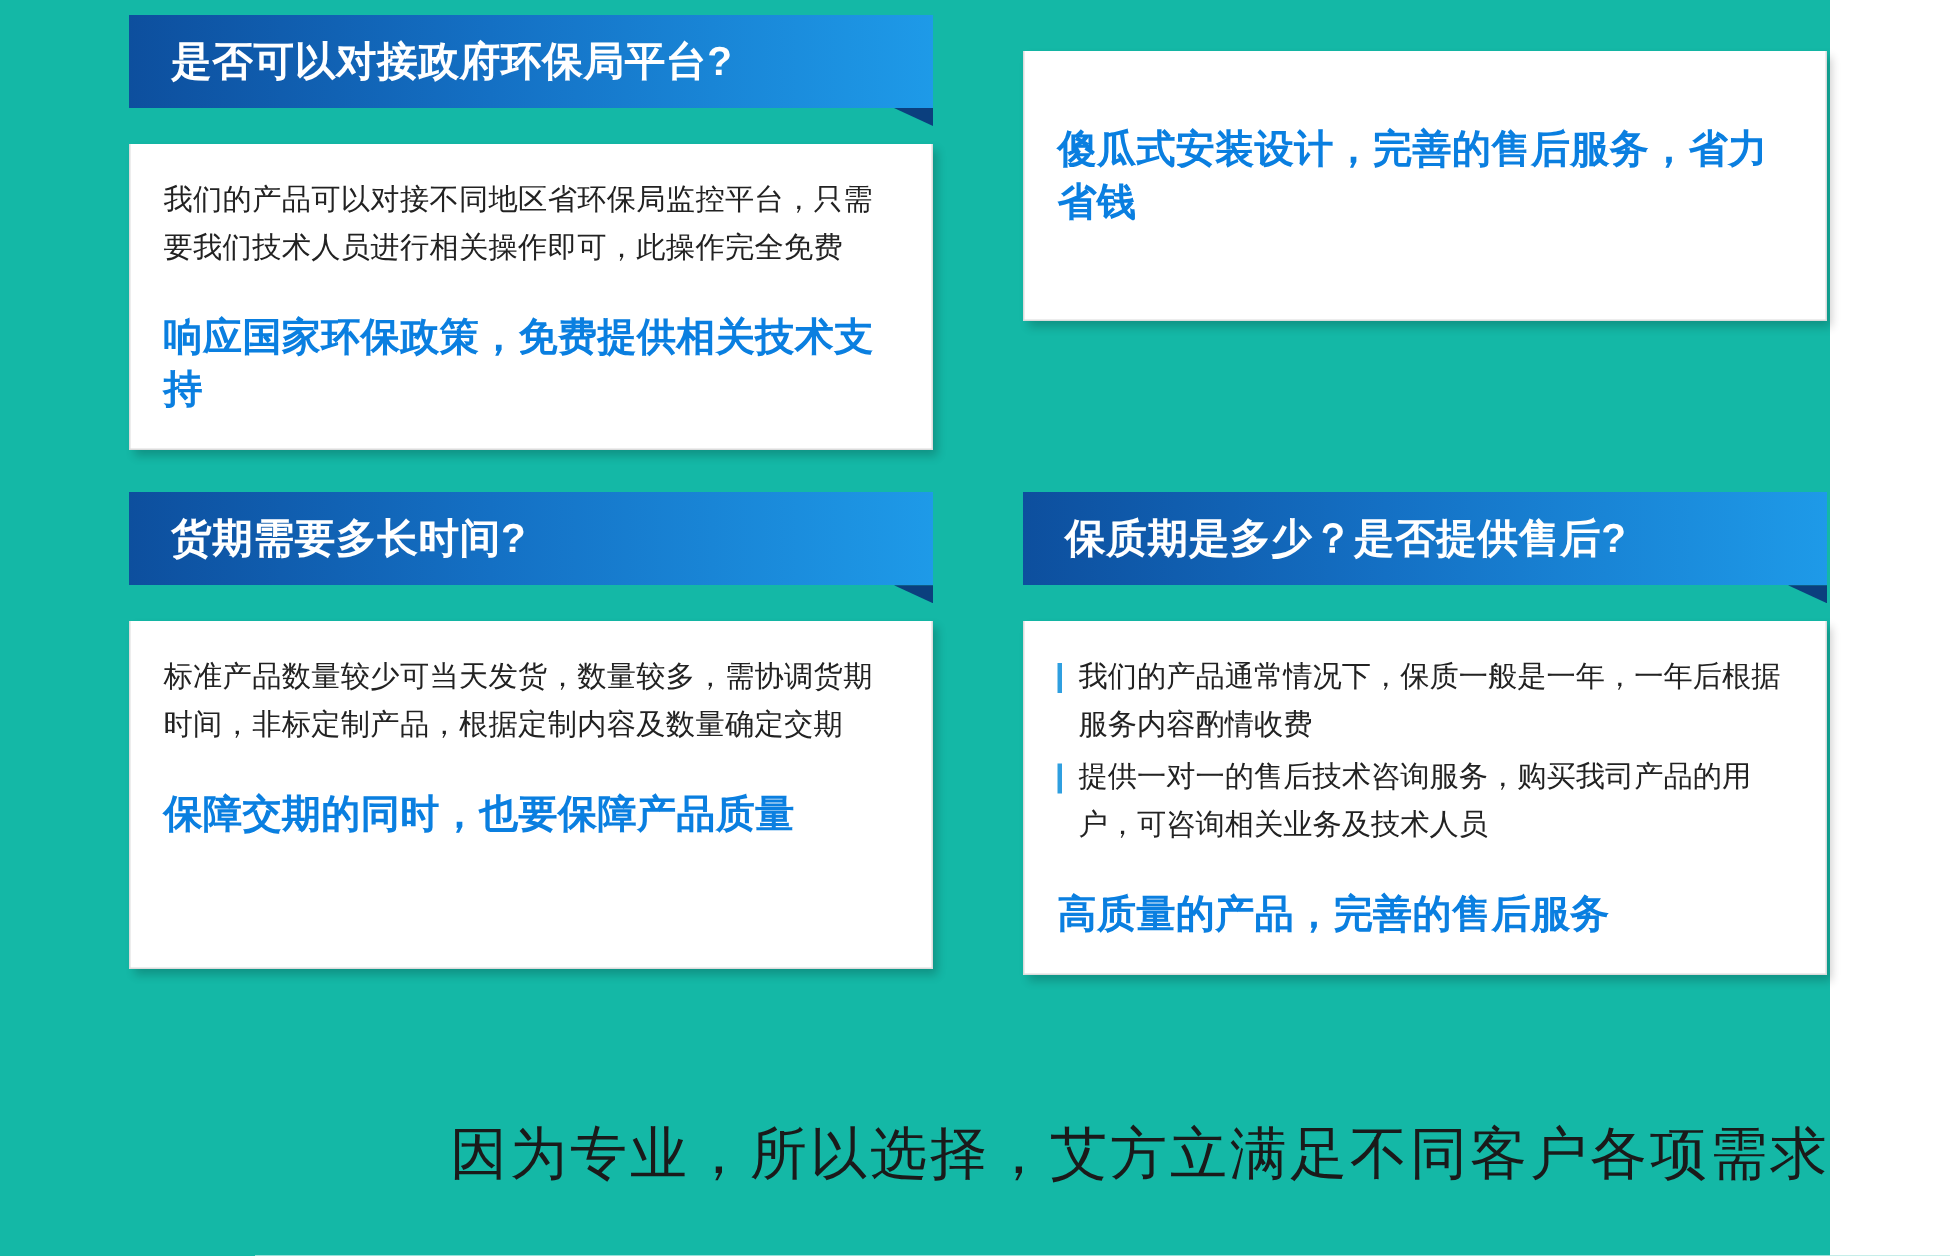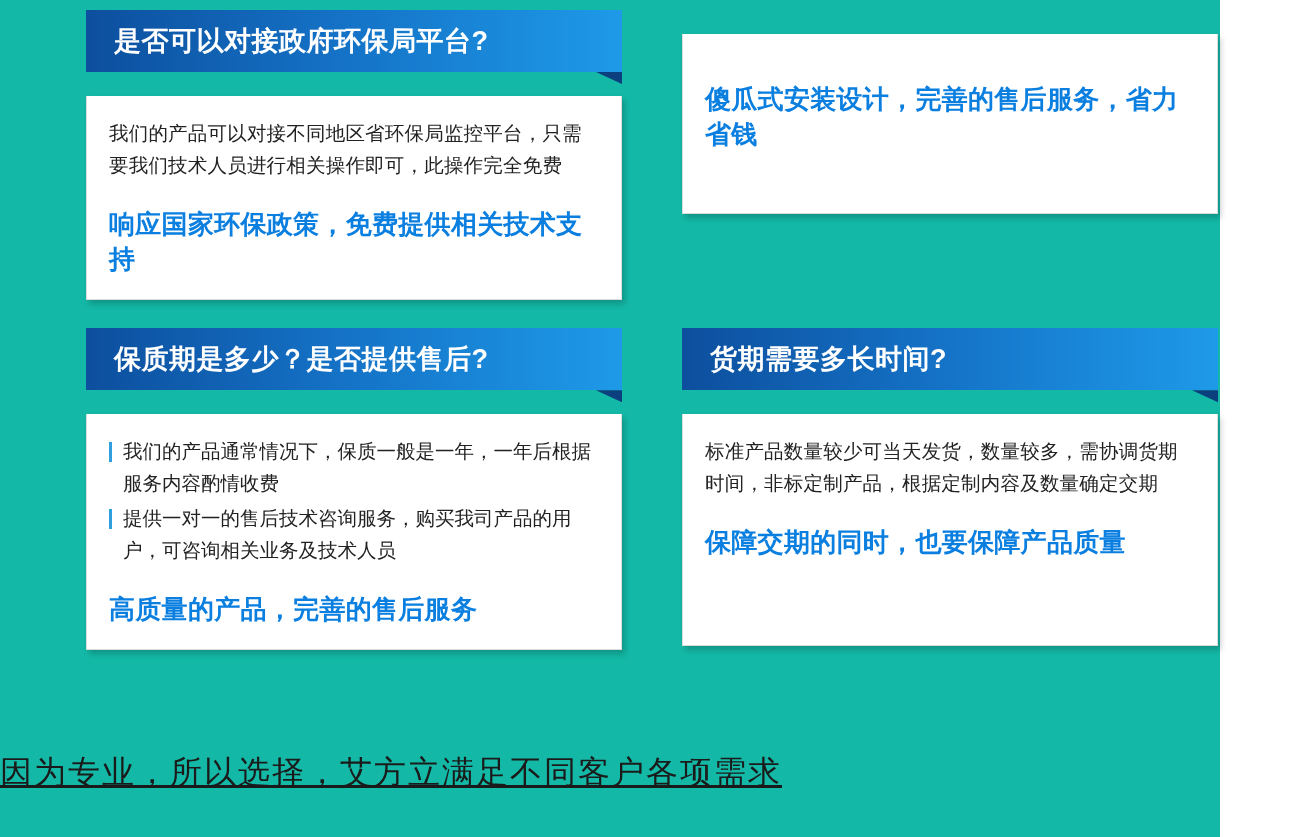--- a/index.html
+++ b/index.html
@@ -98,25 +98,24 @@
     color: #0a7fe0;
     font-size: 26px;
     font-weight: bold;
     letter-spacing: 0.3px;
   }
   .footer {
     position: absolute;
     left: 0;
     right: 0;
     bottom: 42px;
-    text-align: left;
+    text-align: right;
     color: #1a1a1a;
-    font-size: 32px;
+    font-size: 38px;
     letter-spacing: 2px;
-    text-decoration: underline;
   }
 </style>
 </head>
 <body>
 
 <div class="page">
 
   <div class="grid">
 
     <div class="card">
@@ -131,40 +130,40 @@
     </div>
 
     <div class="card">
       <div class="card-body">
         <p class="highlight">傻瓜式安装设计，完善的售后服务，省力省钱</p>
       </div>
     </div>
 
     <div class="card">
       <div class="card-head">
+        <span class="card-head-title">货期需要多长时间?</span>
+        <span class="fold"></span>
+      </div>
+      <div class="card-body tall">
+        <p class="body-text">标准产品数量较少可当天发货，数量较多，需协调货期时间，非标定制产品，根据定制内容及数量确定交期</p>
+        <p class="highlight">保障交期的同时，也要保障产品质量</p>
+      </div>
+    </div>
+
+    <div class="card">
+      <div class="card-head">
         <span class="card-head-title">保质期是多少？是否提供售后?</span>
         <span class="fold"></span>
       </div>
       <div class="card-body tall">
         <ul class="bullet-list">
           <li class="bullet-item">我们的产品通常情况下，保质一般是一年，一年后根据服务内容酌情收费</li>
           <li class="bullet-item">提供一对一的售后技术咨询服务，购买我司产品的用户，可咨询相关业务及技术人员</li>
         </ul>
         <p class="highlight">高质量的产品，完善的售后服务</p>
       </div>
     </div>
 
-    <div class="card">
-      <div class="card-head">
-        <span class="card-head-title">货期需要多长时间?</span>
-        <span class="fold"></span>
-      </div>
-      <div class="card-body tall">
-        <p class="body-text">标准产品数量较少可当天发货，数量较多，需协调货期时间，非标定制产品，根据定制内容及数量确定交期</p>
-        <p class="highlight">保障交期的同时，也要保障产品质量</p>
-      </div>
-    </div>
-
   </div>
 
   <div class="footer">因为专业，所以选择，艾方立满足不同客户各项需求</div>
 
 </div>
 
 </body></html>

